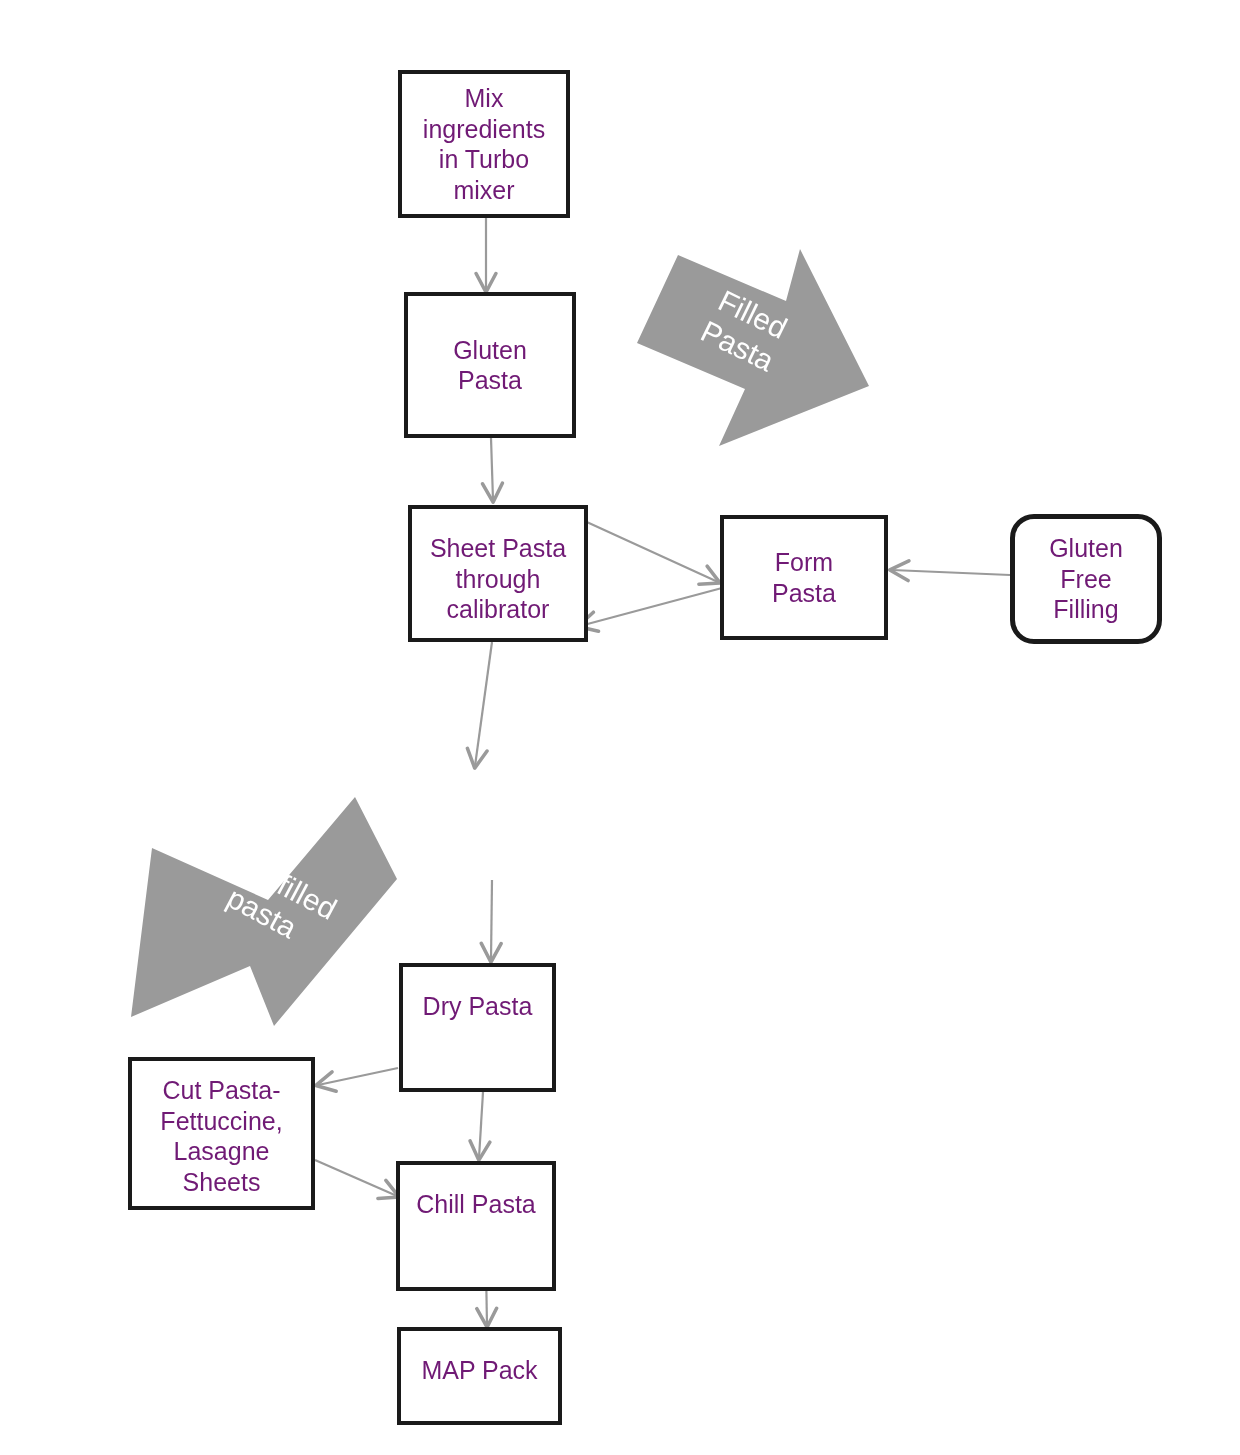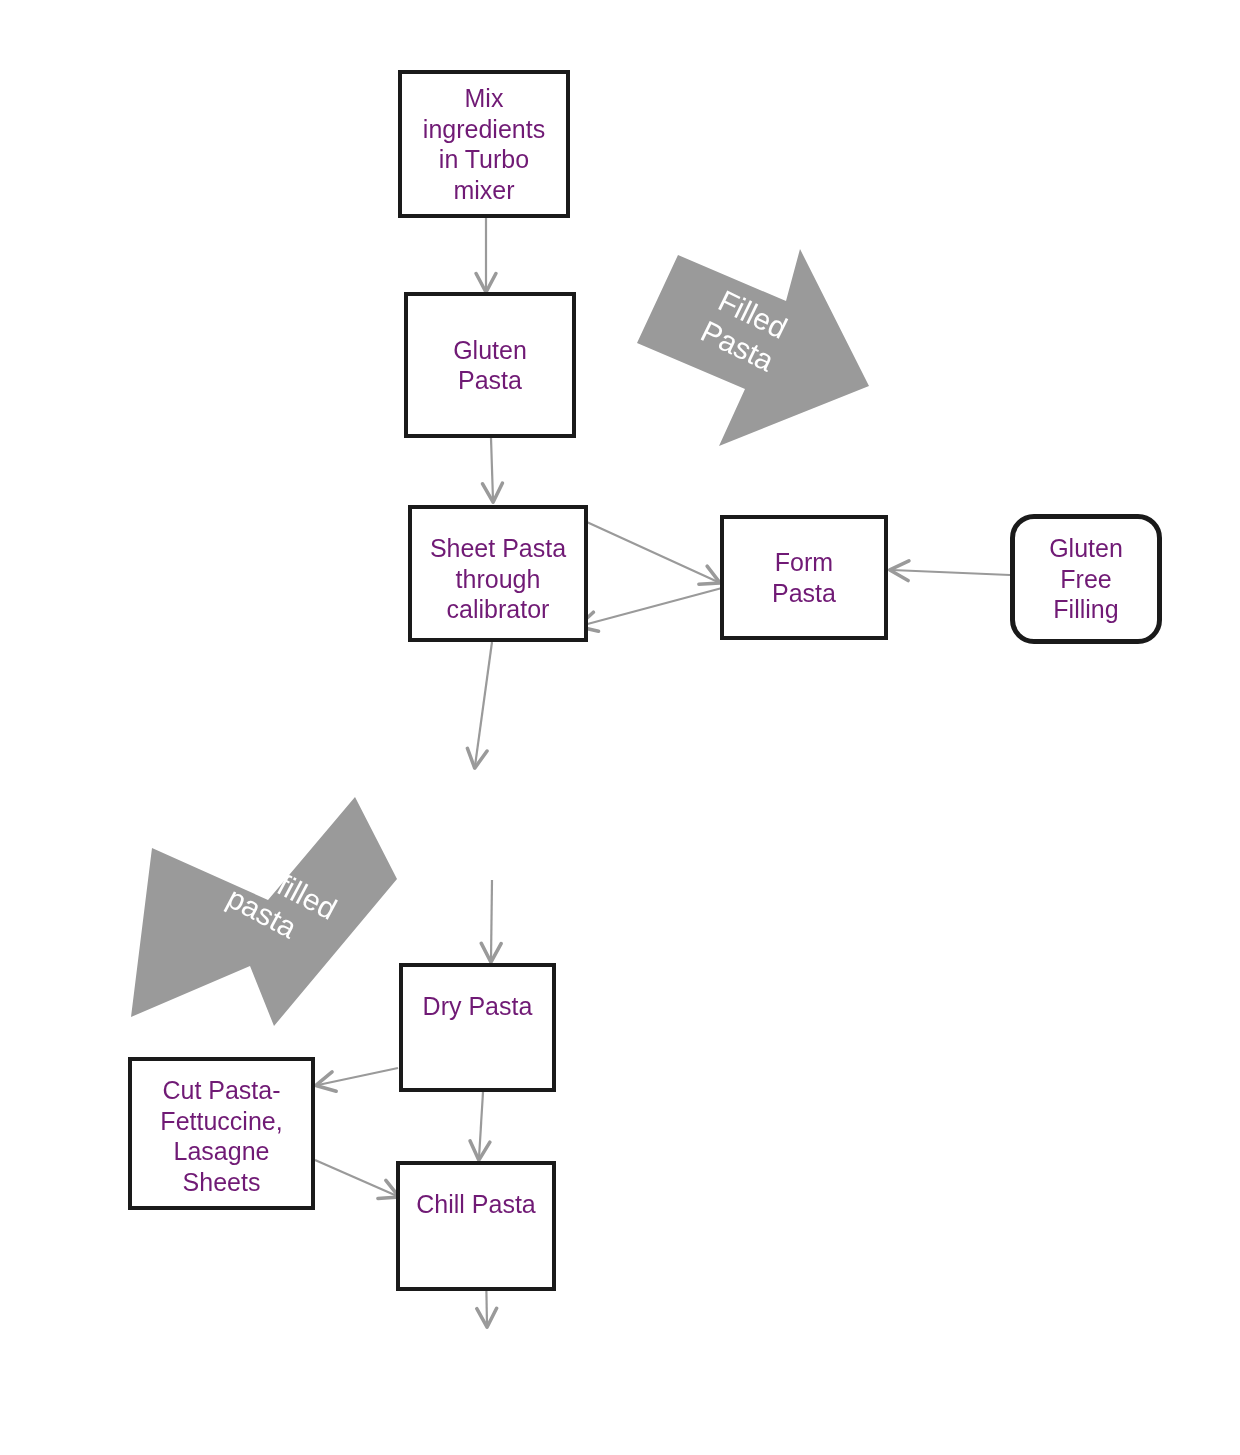--- a/index.html
+++ b/index.html
@@ -124,20 +124,21 @@
 
   <div class="node top-align" style="left:128px; top:1057px; width:187px; height:153px;">Cut Pasta-
 Fettuccine,
 Lasagne
 Sheets</div>
 
   <div class="node upper" style="left:399px; top:963px; width:157px; height:129px;">Dry Pasta</div>
 
   <div class="node upper" style="left:396px; top:1161px; width:160px; height:130px;">Chill Pasta</div>
 
+  <div class="node upper" style="left:397px; top:1327px; width:165px; height:98px;">MAP Pack</div>
 
   <div class="banner" style="left:665px; top:295px; width:160px; transform:rotate(26deg); transform-origin:50% 50%;">Filled
 Pasta</div>
 
   <div class="banner" style="left:175px; top:862px; width:190px; transform:rotate(28deg); transform-origin:50% 50%;">Non-filled
 pasta</div>
 
 </div>
 
 </body></html>

